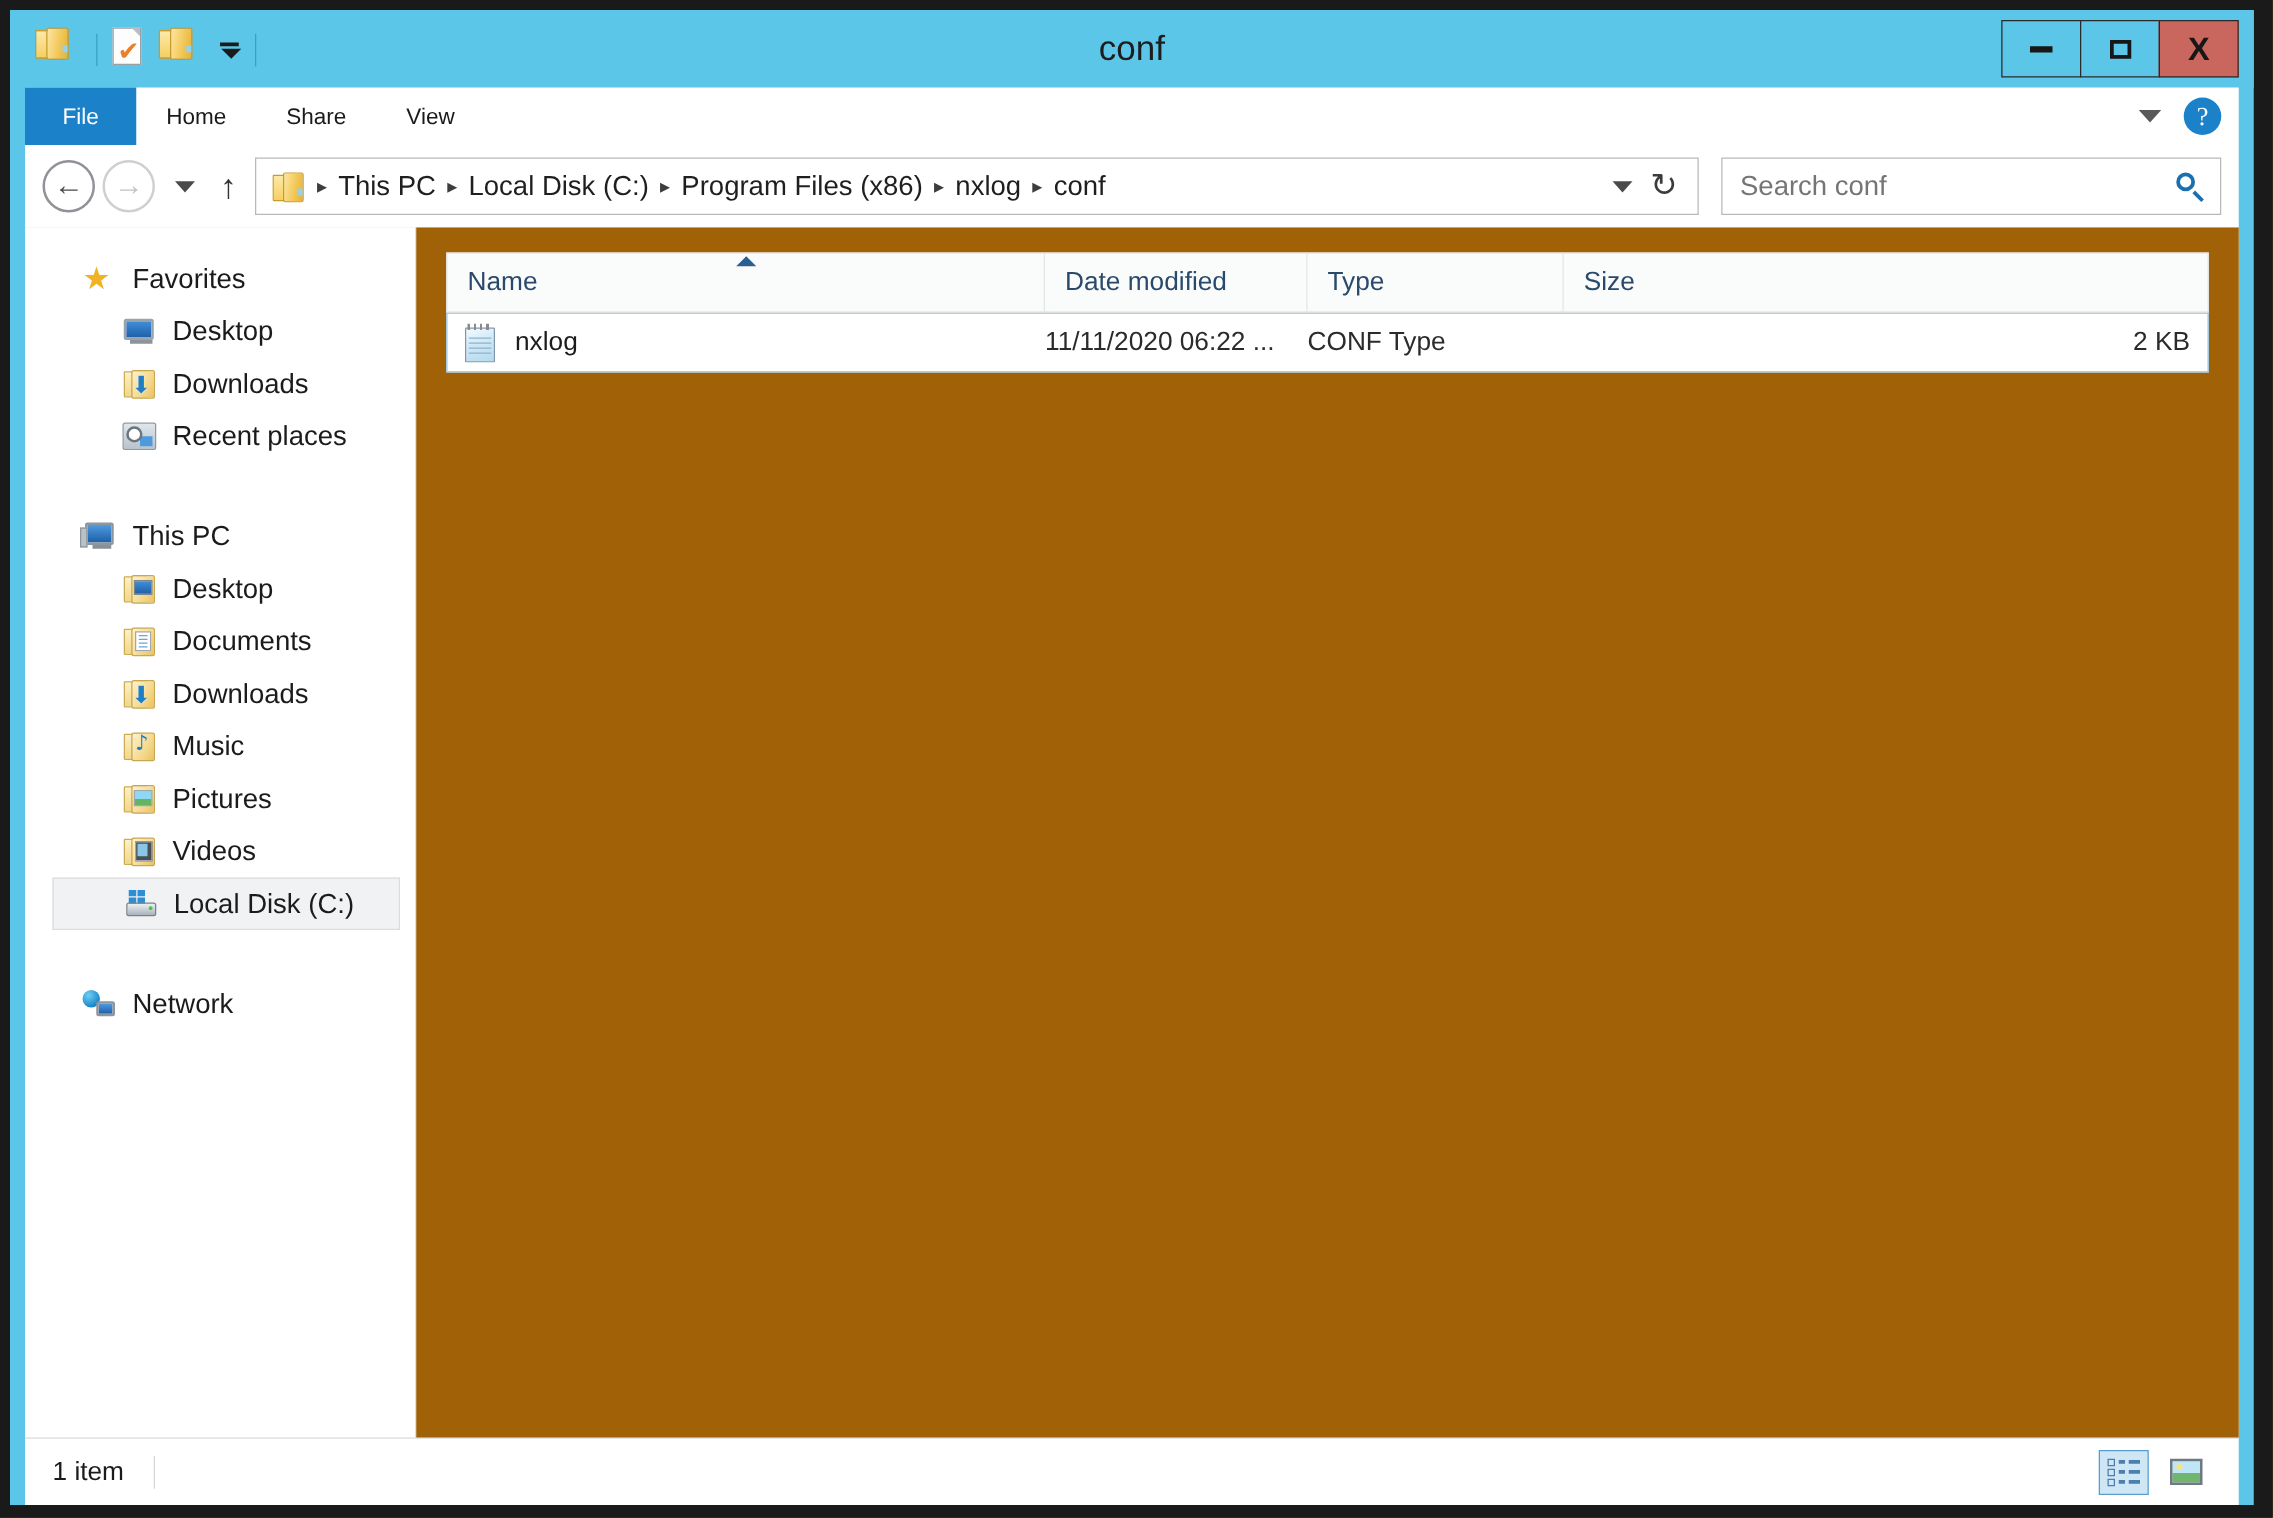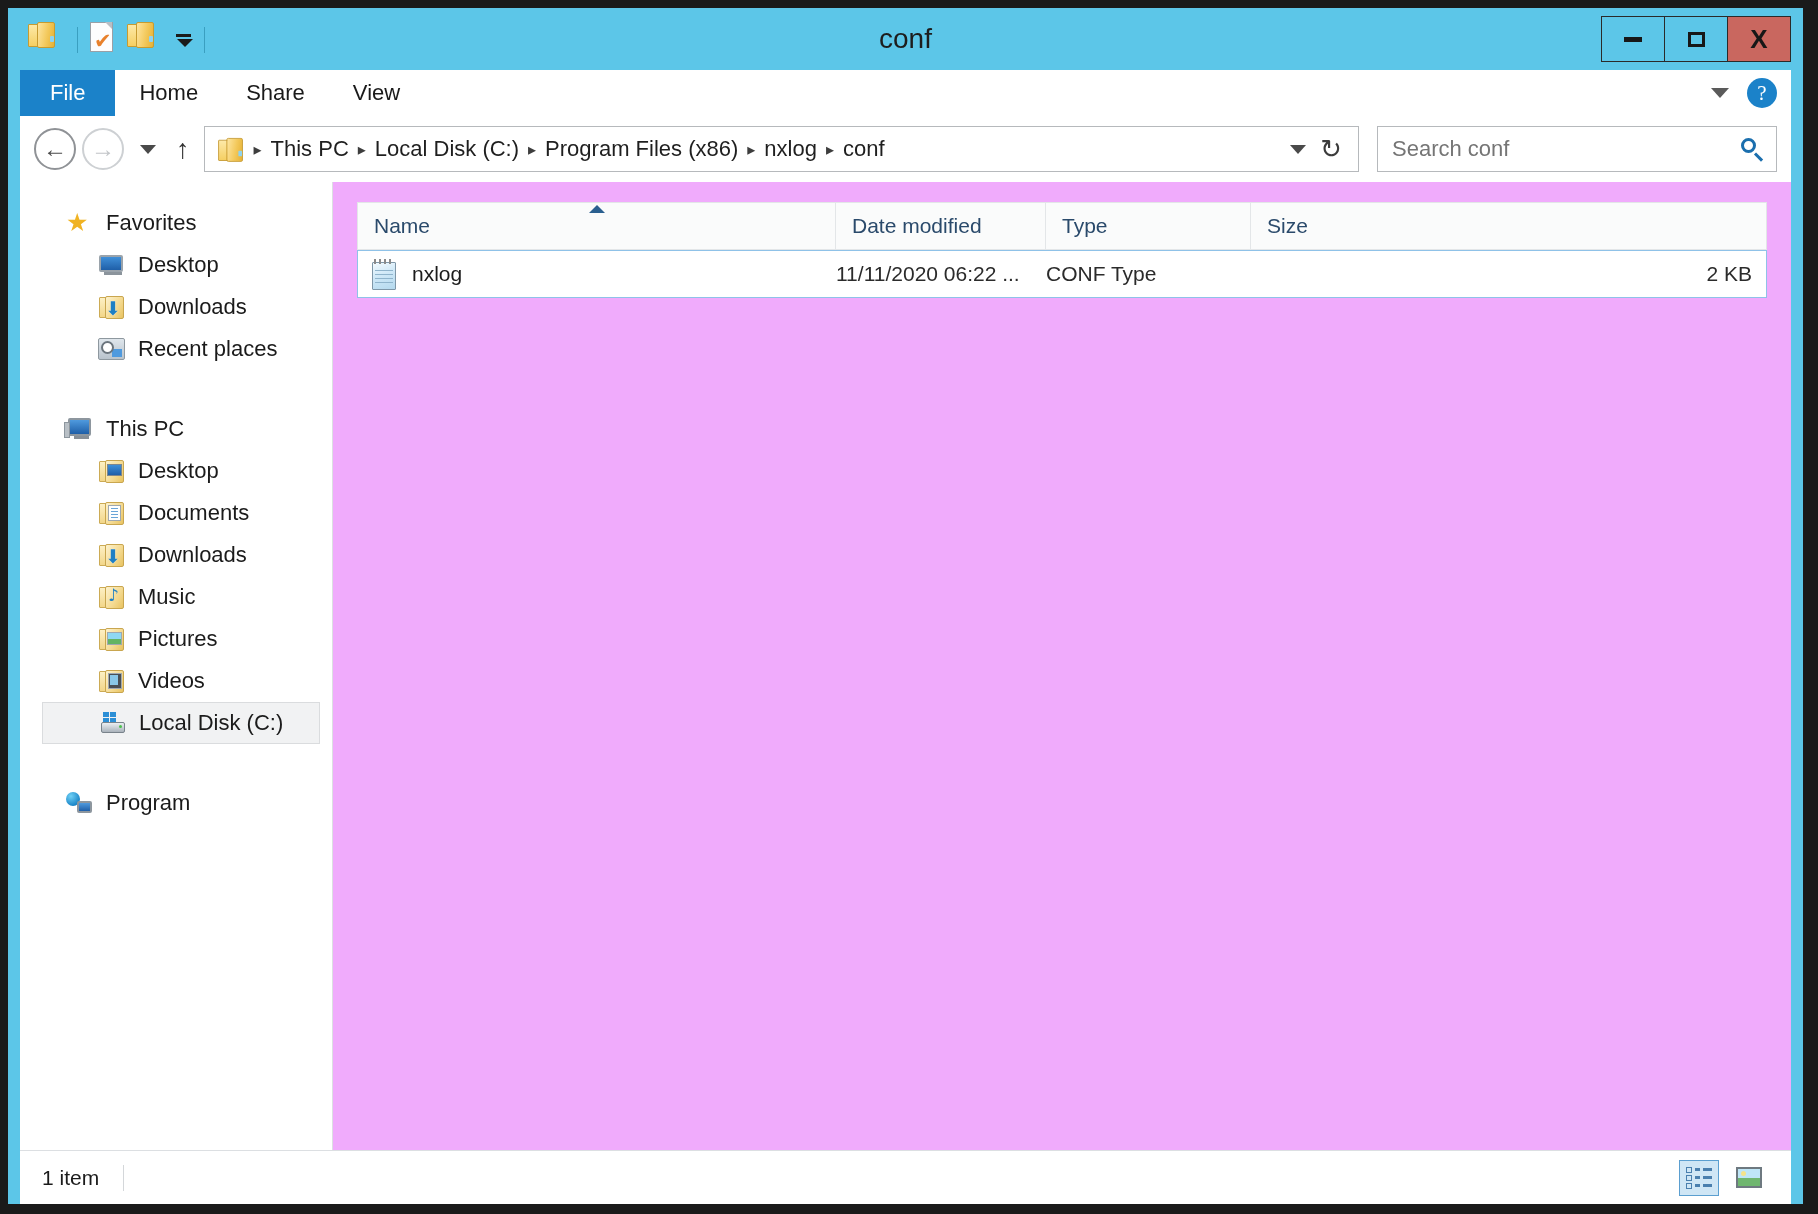--- a/index.html
+++ b/index.html
@@ -182,21 +182,21 @@
     height: 46px;
     background: #ffffff;
     margin: 0 12px 0 12px;
     display: flex;
     align-items: stretch;
   }
   .tab {
     padding: 0 24px;
     display: flex;
     align-items: center;
-    font-size: 22px;
+    font-size: 18px;
     color: #1a1a1a;
     cursor: default;
   }
   .tab.file {
     background: #1b82c9;
     color: #ffffff;
     padding: 0 30px;
   }
   .ribbon-right {
     margin-left: auto;
@@ -578,21 +578,21 @@
   }
   .desk-thumb {
     position:absolute; left:9px; top:6px;
     width:13px;height:10px;
     background: linear-gradient(180deg,#3f8fd8,#1f5fa8);
     border:1px solid #7d868d;
   }
   
   .filepane {
     flex: 1 1 auto;
-    background: #f0abfc;
+    background: #a16207;
     display: flex;
     flex-direction: column;
     min-width: 0;
     position: relative;
   }
   .col-headers {
     display: flex;
     height: 48px;
     margin: 20px 24px 0 24px;
     background: #fafbfb;
@@ -968,21 +968,21 @@
         <div class="nav-gap"></div>
 
         <div class="nav-group">
           <div class="nav-row root">
             <span class="nav-ico">
               <span class="ic-network">
                   <span class="globe"></span>
                   <span class="mon"></span>
                 </span>
             </span>
-            <span>Program</span>
+            <span>Network</span>
           </div>
         </div>
 
       </div>
 
       <div class="filepane">
         <div class="col-headers">
           <div class="col col-name">
             <span class="sort-arrow"></span>
             <span>Name</span>

